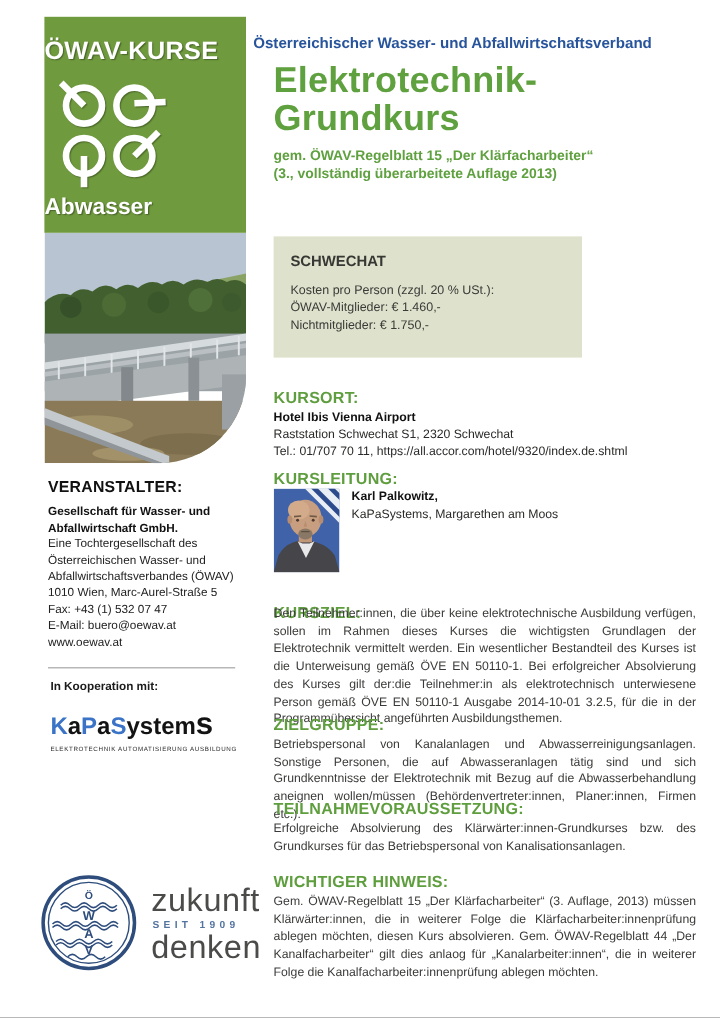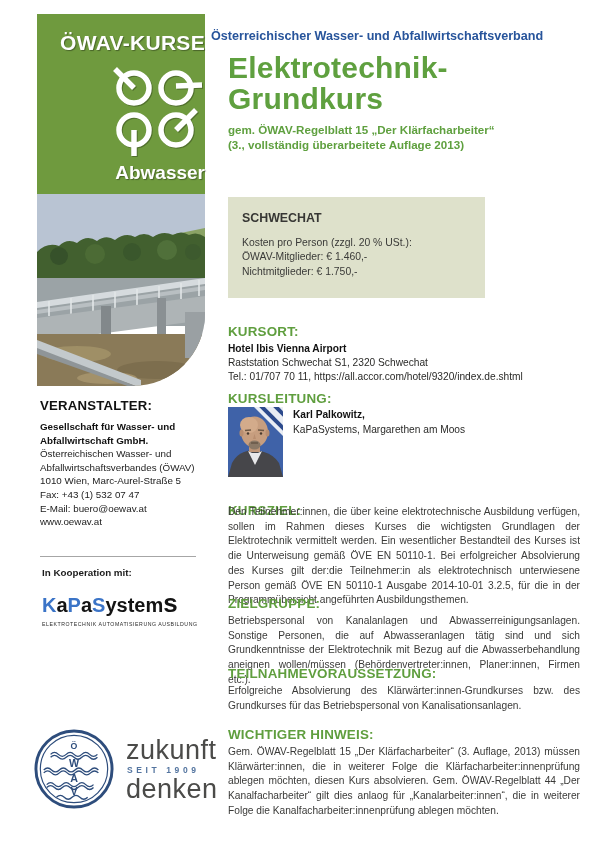--- a/index.html
+++ b/index.html
@@ -8,21 +8,21 @@
   .page {
     position: relative; width: 600px; height: 848px;
     background: #ffffff; margin: 0 auto; overflow: hidden;
     color: #3a3a38;
   }
   .preline { white-space: pre-line; }
 
   
   .brand-box {
     position: absolute; left: 37px; top: 14px; width: 168px; height: 180px;
-    background: #6f9a3e; text-align: right;
+    background: #6f9a3e; text-align: left;
   }
   .brand-title {
     margin-top: 17px; color: #fff; font-size: 21px; font-weight: bold;
     letter-spacing: 0.3px; text-shadow: 1px 1px 1px rgba(0,0,0,0.35);
   }
   .brand-glyphs { margin-top: 5px; filter: drop-shadow(1.5px 1.5px 0 rgba(0,0,0,0.28)); }
   .brand-category {
     position: absolute; bottom: 10px; width: 100%; color: #fff;
     font-size: 19px; font-weight: bold; text-shadow: 1px 1px 1px rgba(0,0,0,0.35);
   }
@@ -141,20 +141,21 @@
     </svg>
   </div>
 
   <div class="veranstalter">
     <h3>VERANSTALTER:</h3>
     <div class="v-bold">
         <div>Gesellschaft für Wasser- und</div>
         <div>Abfallwirtschaft GmbH.</div>
       </div>
     <div class="v-normal">
+        <div>Eine Tochtergesellschaft des</div>
         <div>Österreichischen Wasser- und</div>
         <div>Abfallwirtschaftsverbandes (ÖWAV)</div>
         <div>1010 Wien, Marc-Aurel-Straße 5</div>
         <div>Fax: +43 (1) 532 07 47</div>
         <div>E-Mail: buero@oewav.at</div>
         <div>www.oewav.at</div>
       </div>
   </div>
 
   <div class="divider"></div>

